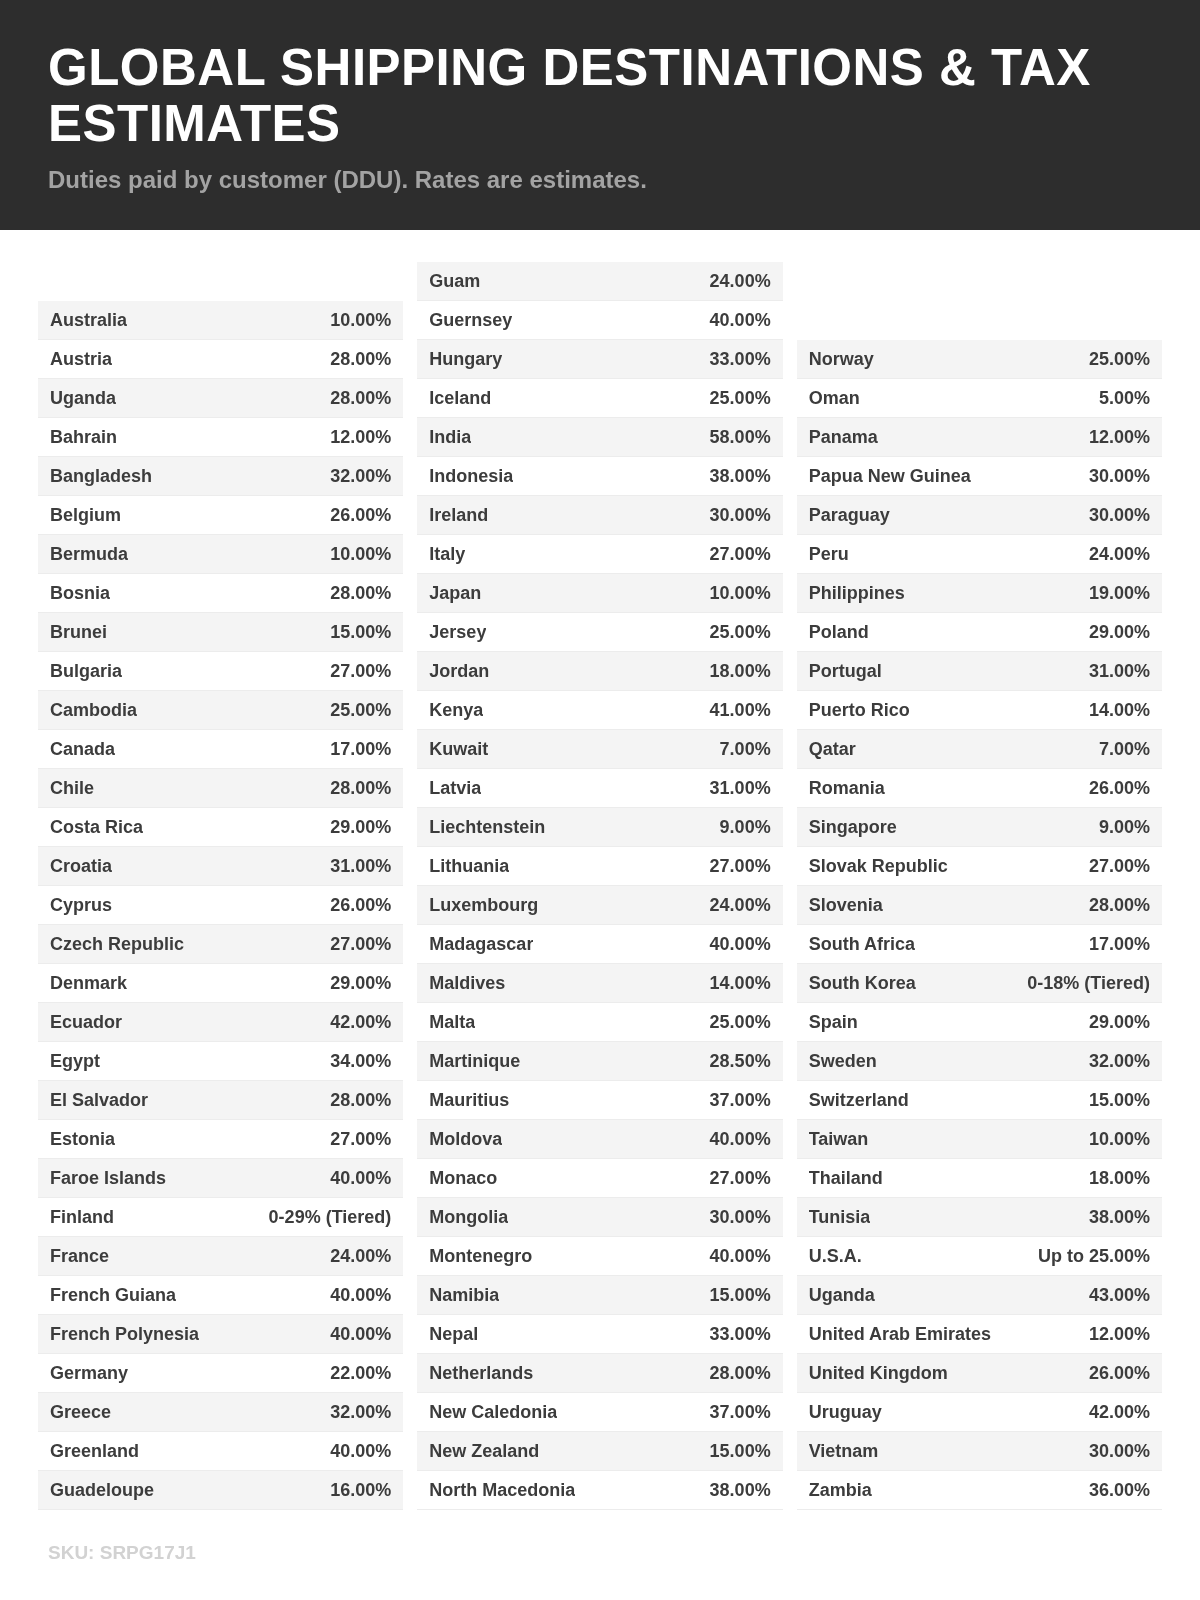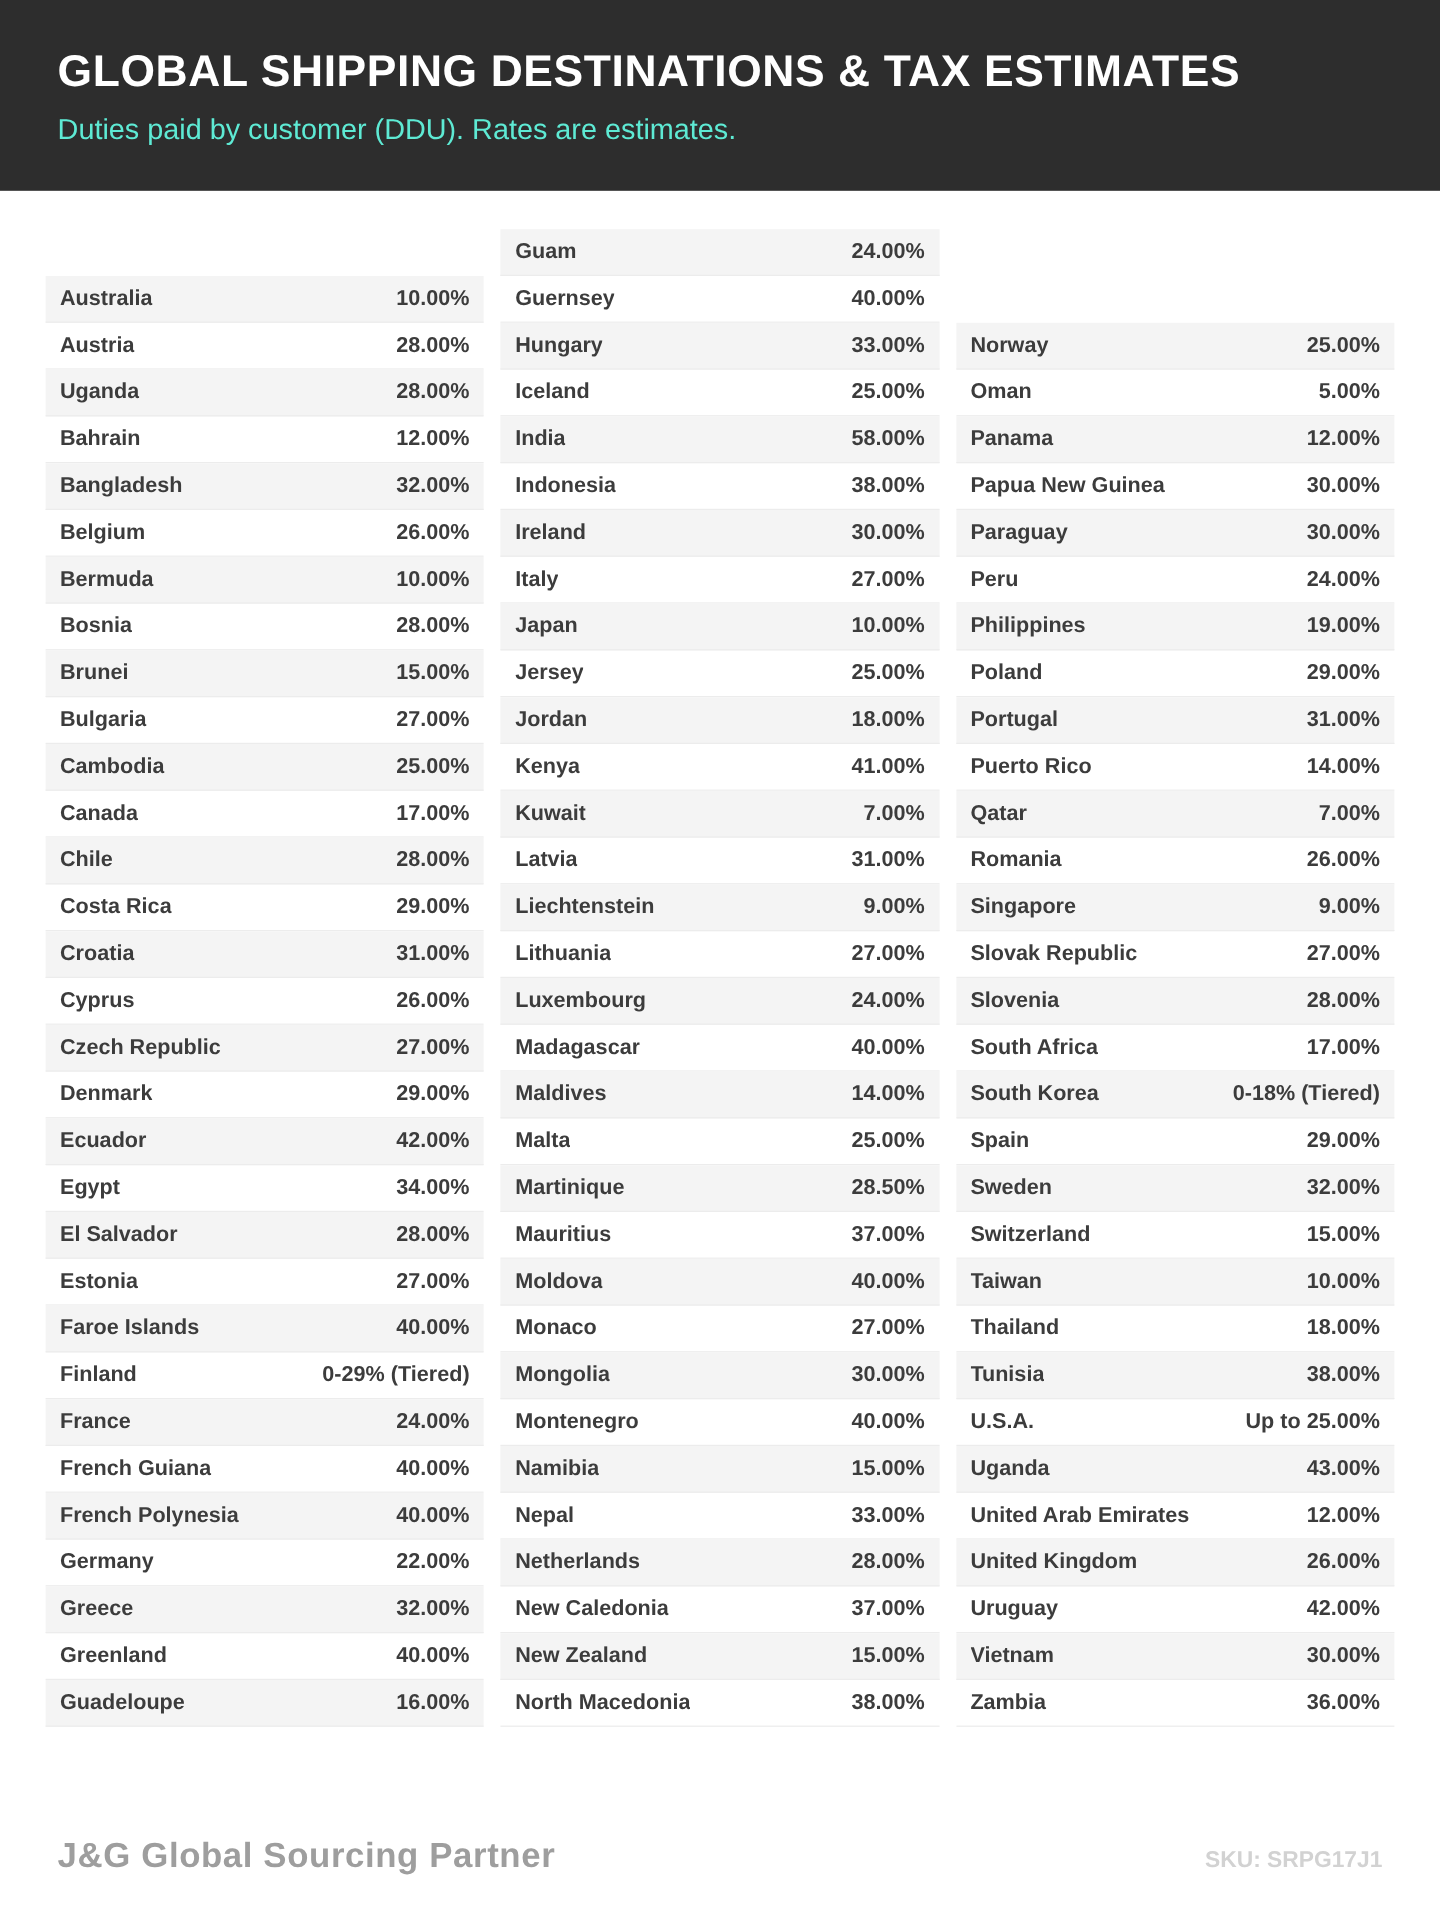--- a/index.html
+++ b/index.html
@@ -14,31 +14,31 @@
     font-family: "Liberation Sans", sans-serif;
     overflow: hidden;
   }
   .header {
     background: #2d2d2d;
     color: #ffffff;
     padding: 40px 48px 36px 48px;
     box-sizing: border-box;
   }
   .header .title {
-    font-size: 37px;
+    font-size: 51px;
     font-weight: 800;
     letter-spacing: 0.5px;
     margin: 0 0 14px 0;
     line-height: 1.1;
   }
   .header .subtitle {
     font-size: 24px;
-    font-weight: 400;
+    font-weight: 700;
     margin: 0;
-    color: #5eead4;
+    color: #a3a3a3;
   }
   .table-wrap {
     display: flex;
     gap: 14px;
     padding: 32px 38px 0 38px;
     box-sizing: border-box;
     align-items: flex-end;
   }
   .column {
     flex: 1 1 0;
@@ -474,15 +474,14 @@
         <span class="rate">30.00%</span>
       </div>
       <div class="row">
         <span class="country">Zambia</span>
         <span class="rate">36.00%</span>
       </div>
     </div>
 </div>
 
 <div class="footer">
-  <span class="brand">J&amp;G Global Sourcing Partner</span>
   <span class="sku">SKU: SRPG17J1</span>
 </div>
 
 </body></html>

